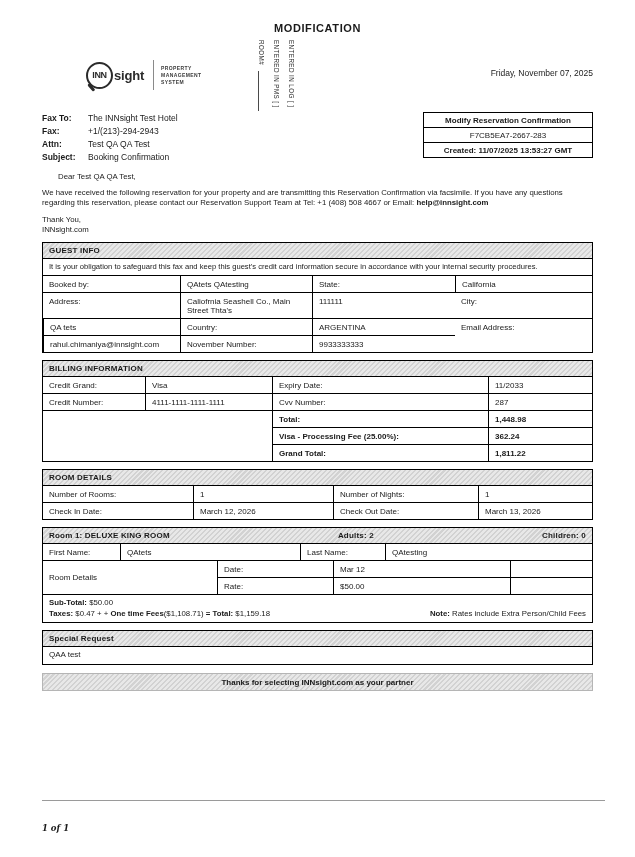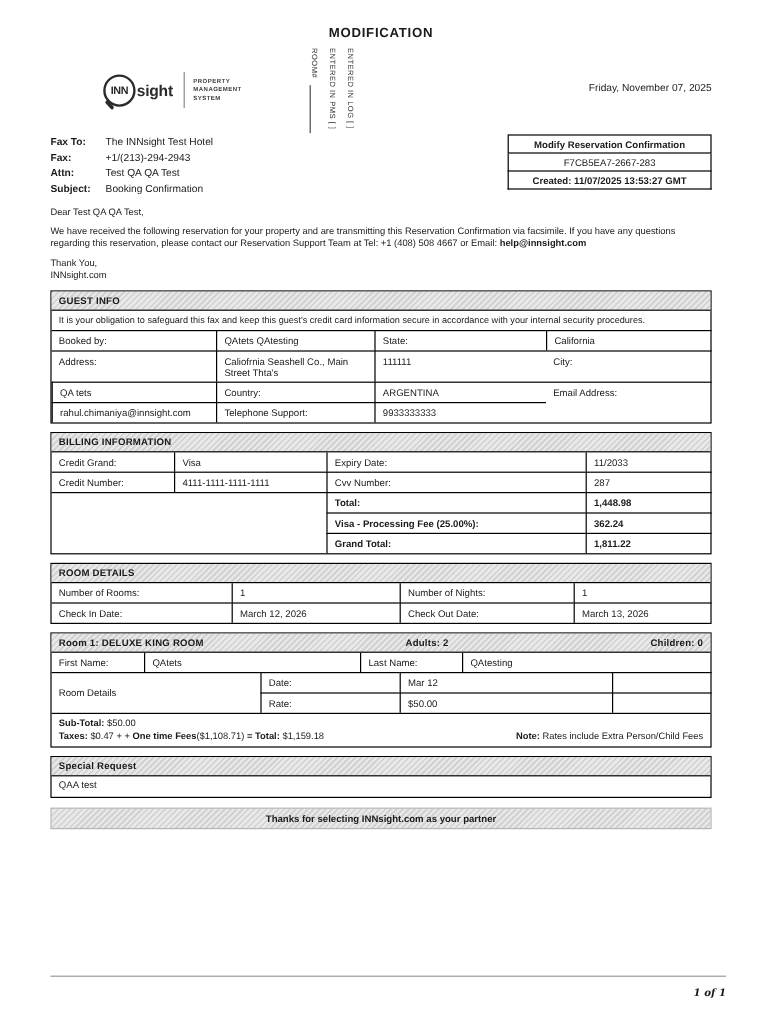--- a/index.html
+++ b/index.html
@@ -33,21 +33,21 @@
   .fax-line { display:flex; }
   .fax-label { font-weight:bold; width:46px; flex:none; }
   .conf-box { width:170px; font-size:8px; text-align:center;border-radius:11px; }
   .conf-cell { border:1.5px solid #000; padding:2.5px 2px; }
   .conf-cell + .conf-cell { border-top:none; }
   .conf-title { font-weight:bold; }
   .conf-created { font-weight:bold; }
 
   
   .letter { margin-top:8px; font-size:7.8px; line-height:10px; }
-  .greeting { margin-bottom:6px; }
+  .greeting { margin-bottom:6px;margin-left:16px; }
   .letter-body { margin-bottom:7px; }
   .bold { font-weight:bold; }
 
   
   .section { border:1.5px solid #000; margin-top:7px; }
   .sec-header { font-size:8px; font-weight:bold; padding:3px 6px; letter-spacing:.2px;
     background:repeating-linear-gradient(135deg,#d2d2d2 0 1.5px,#e8e8e8 1.5px 3.5px);
     border-bottom:1px solid #000; }
   .sec-header-flex { display:flex; justify-content:space-between; }
   .notice { font-size:7.6px; padding:3px 6px 4px; }
@@ -67,21 +67,21 @@
   .subtotal-block { border-top:1px solid #000; padding:2px 6px 3px; font-size:7.8px; line-height:11px; }
   .tax-note-line { display:flex; justify-content:space-between;gap:36px; }
 
   .sr-text { font-size:8px; padding:3px 6px 5px; }
 
   .thanks-bar { margin-top:8px; text-align:center; font-size:8px; font-weight:bold; padding:3.5px 0;
     background:repeating-linear-gradient(135deg,#d2d2d2 0 1.5px,#e8e8e8 1.5px 3.5px);
     border:1px solid #b5b5b5; }
 
   
-  .page-footer { position:absolute; left:42px; right:30px; bottom:22px; border-top:1px solid #9a9a9a; text-align:right; padding-top:3px; }
+  .page-footer { position:absolute; left:42px; right:30px; bottom:22px; border-top:1px solid #9a9a9a; text-align:left; padding-top:16px; }
   .page-num { font-family:"DejaVu Serif","Liberation Serif",serif; font-style:italic; font-weight:bold; font-size:8.5px; }
 </style>
 </head>
 <body>
 
 <div class="page">
 
   <div class="doc-title">MODIFICATION</div>
 
   <div class="header-band">
@@ -160,21 +160,21 @@
       <div class="cell bl">Caliofrnia Seashell Co., Main Street Thta's</div>
       <div class="cell bl">111111</div>
 
       <div class="cell">City:</div>
       <div class="cell bl">QA tets</div>
       <div class="cell bl">Country:</div>
       <div class="cell bl">ARGENTINA</div>
 
       <div class="cell">Email Address:</div>
       <div class="cell bl">rahul.chimaniya@innsight.com</div>
-      <div class="cell bl">Telephone Support:</div>
+      <div class="cell bl">November Number:</div>
       <div class="cell bl">9933333333</div>
     </div>
   </div>
 
   <div class="section">
     <div class="sec-header">BILLING INFORMATION</div>
     <div class="grid bil-grid">
       <div class="cell nb">Credit Grand:</div>
       <div class="cell nb bl">Visa</div>
       <div class="cell nb bl">Expiry Date:</div>

